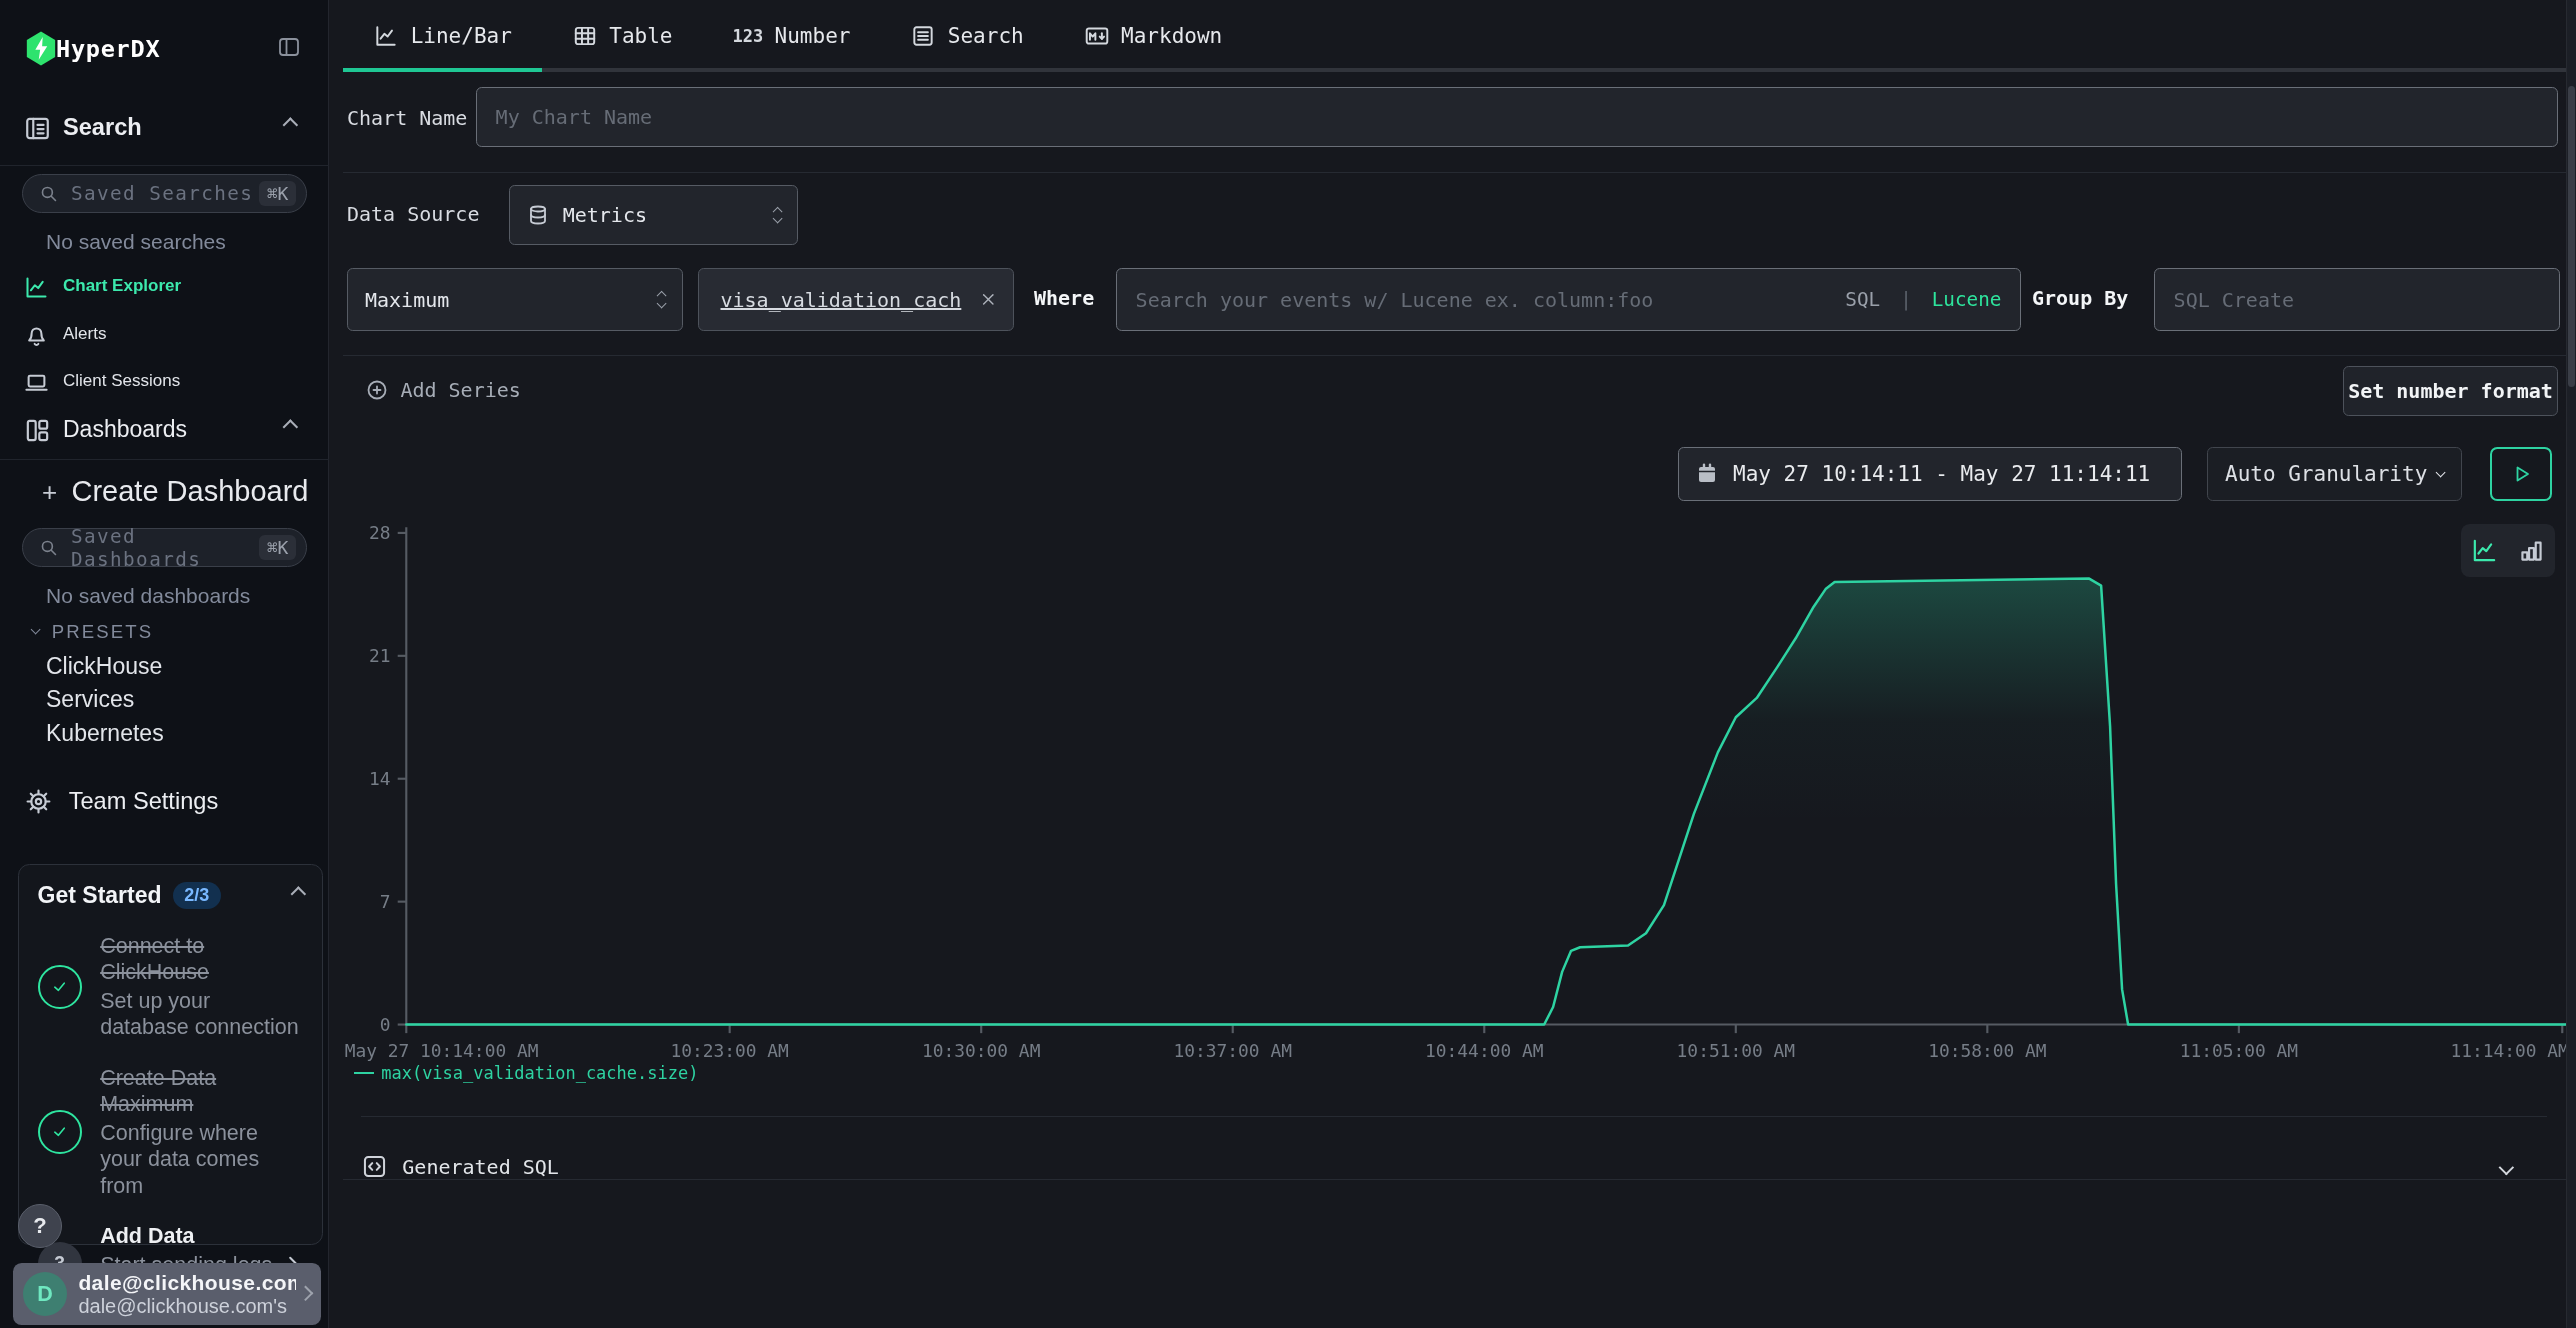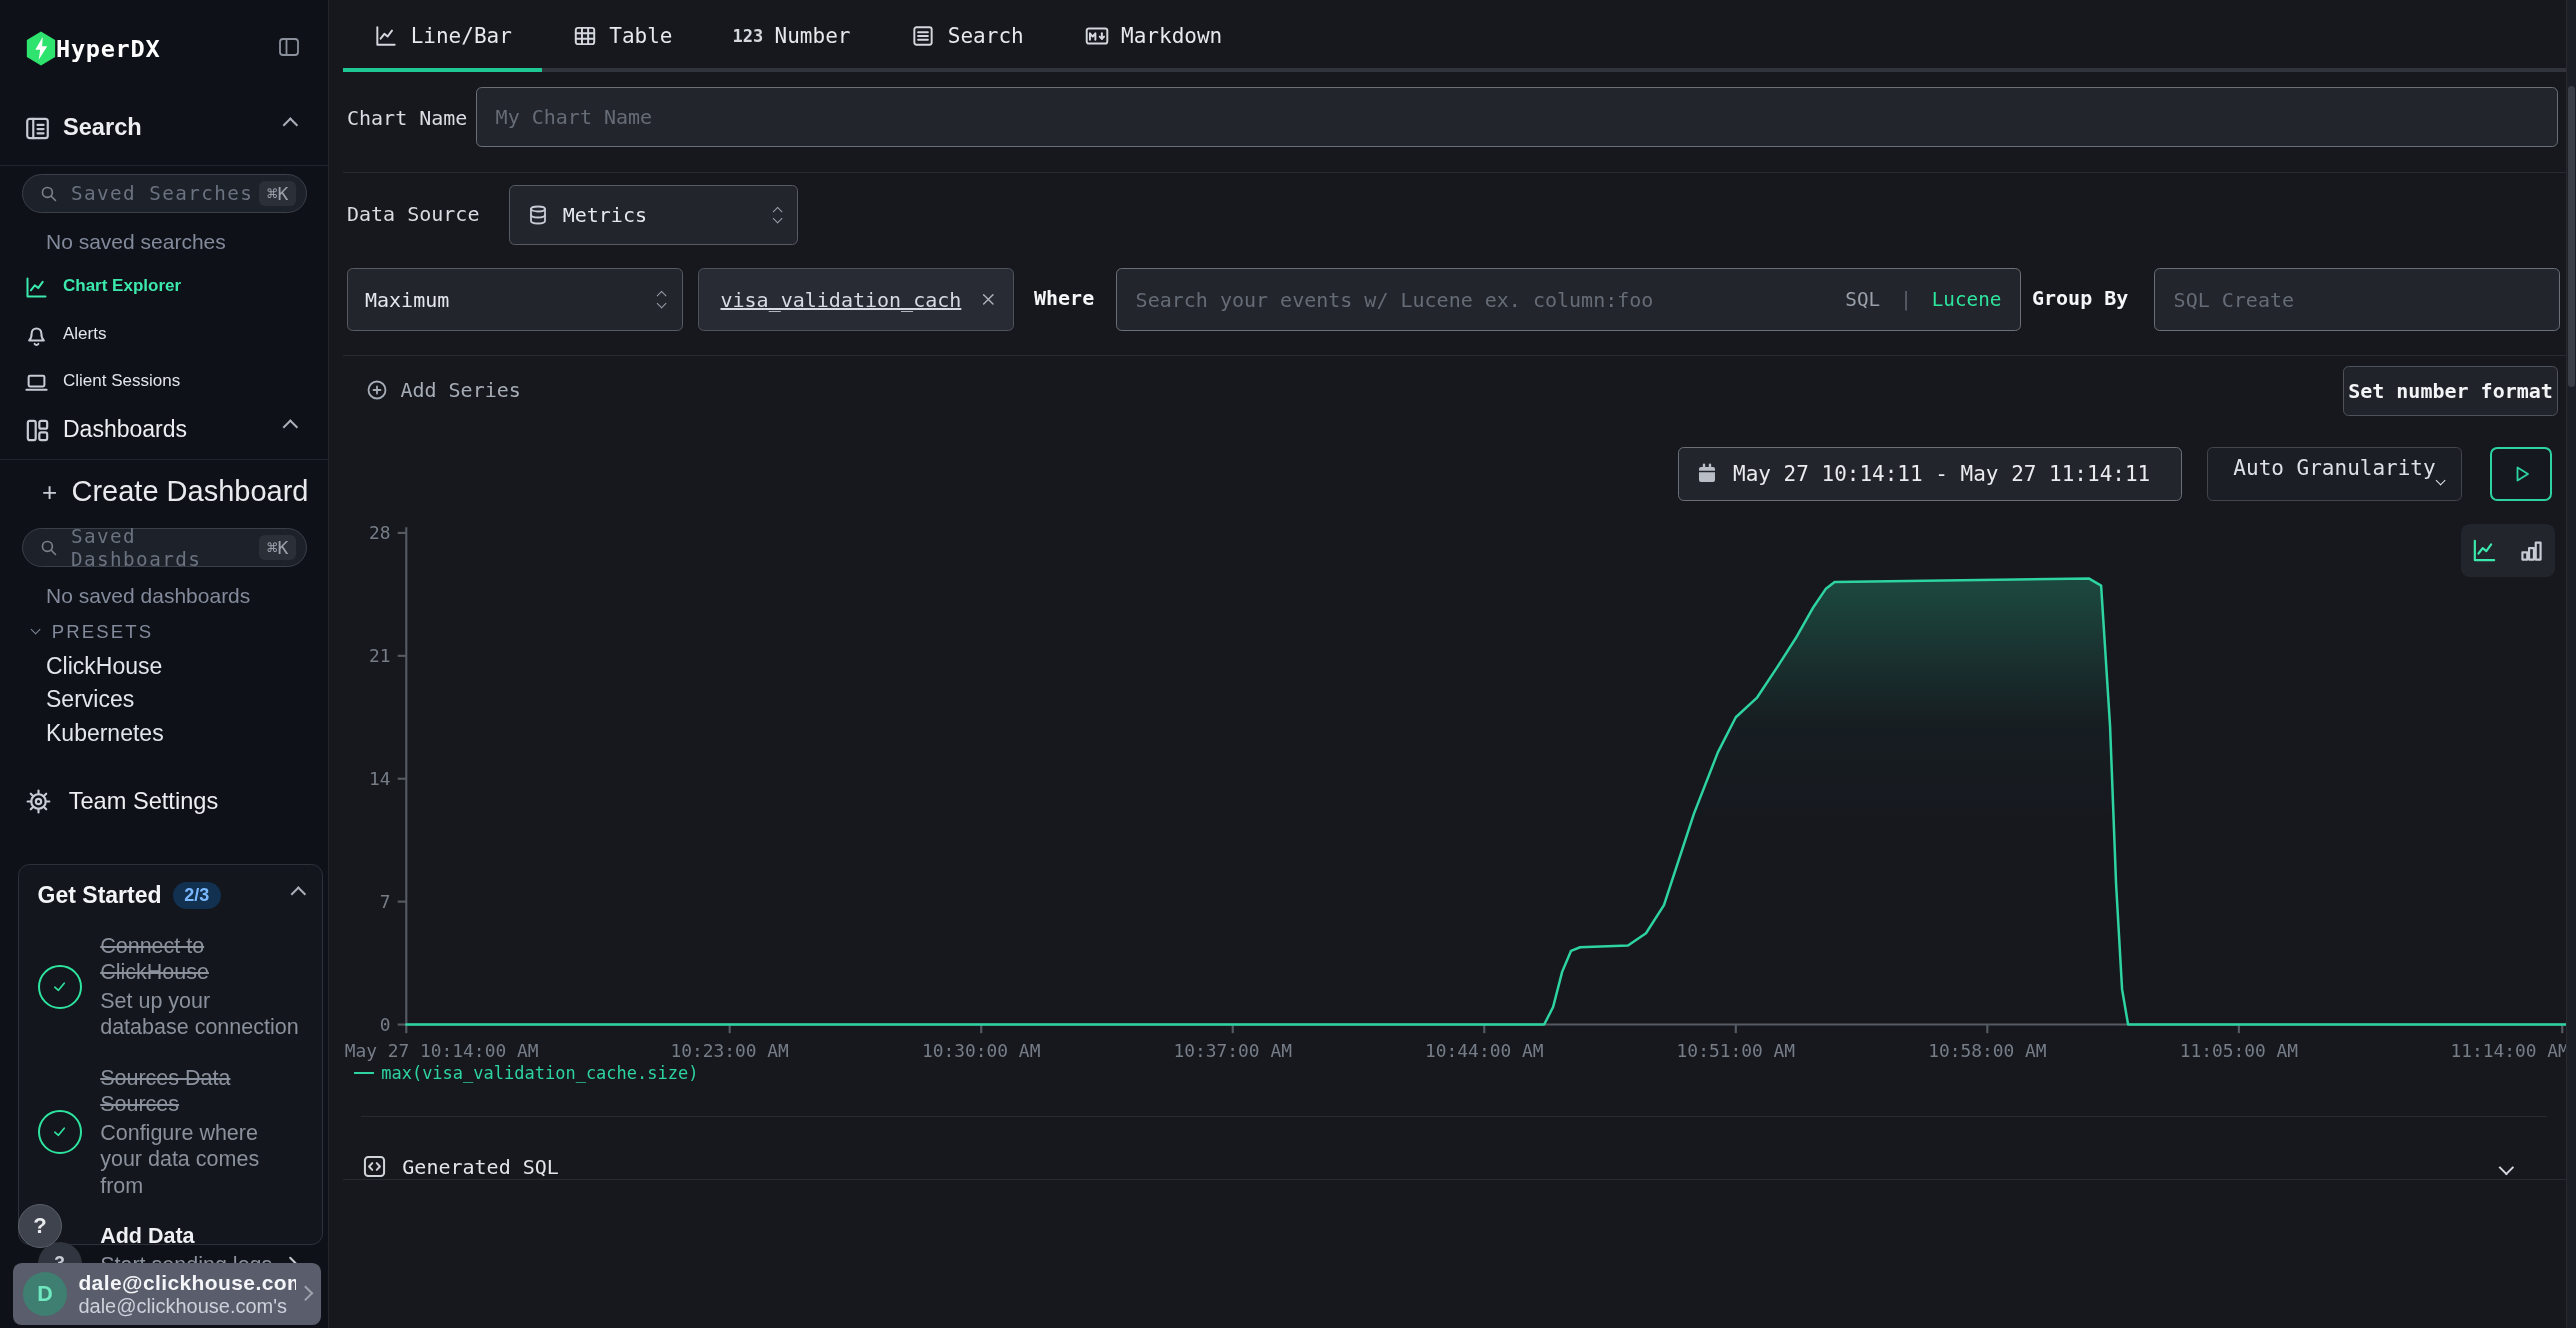--- a/index.html
+++ b/index.html
@@ -90,21 +90,21 @@
   .bold-label { font-size:20px; font-weight:bold; color:#f4f6f8; font-family:"DejaVu Sans Mono", monospace; }
   .langtag { margin-left:auto; display:flex; align-items:center; gap:20px; font-size:19.3px; }
   .langtag .sql { color:#9aa0aa; } .langtag .bar { color:#5b616b; } .langtag .lucene { color:#2ee59d; }
 
   .ghost-btn { display:flex; align-items:center; gap:11.4px; color:#a7adb7; font-family:"DejaVu Sans Mono", monospace; font-size:20px; cursor:pointer; }
   .ghost-btn .ic { width:24px; height:24px; }
   .fmt-btn { background:#20232a; border:1.4px solid #4d525b; border-radius:5.7px; color:#f2f4f6; font-weight:bold; font-family:"DejaVu Sans Mono", monospace; font-size:20px; display:flex; align-items:center; justify-content:center; }
 
   .date-box { background:#22252c; border:1.4px solid #6a6f78; border-radius:5.7px; display:flex; align-items:center; gap:14.3px; padding:0 15.7px; font-family:"DejaVu Sans Mono", monospace; font-size:21px; color:#e9ebee; }
   .date-box .ic { width:24px; height:24px; color:#b9bec6; }
-  .gran-box { background:#1b1e24; border:1.4px solid #41454d; border-radius:5.7px; display:flex; align-items:center; padding:8px 17px; font-family:"DejaVu Sans Mono", monospace; font-size:21px; color:#dde0e5;flex-direction:column; }
+  .gran-box { background:#1b1e24; border:1.4px solid #41454d; border-radius:5.7px; display:flex; align-items:center; padding:0 17px; font-family:"DejaVu Sans Mono", monospace; font-size:21px; color:#dde0e5; }
   .gran-box .chev { margin-left:auto; color:#e4e7ec; }
   .play-btn { background:#15181e; border:2.1px solid #2ed3a2; border-radius:7.2px; display:flex; align-items:center; justify-content:center; color:#2ed3a2; }
   .play-btn .ic { width:24px; height:24px; }
   .toggle-box { background:#22252c; border-radius:8.6px; display:flex; align-items:center; justify-content:center; gap:18.6px; }
   .toggle-box .ic { width:29px; height:29px; }
   .t-line { color:#3ce9ad; } .t-bars { color:#c6cbd4; }
 
   .legend-row { display:flex; align-items:center; gap:7.2px; font-family:"DejaVu Sans Mono", monospace; font-size:17px; color:#2ed3a2; }
   .legend-dash { display:inline-block; width:20px; height:0; border-top:2.9px solid #2ed3a2; }
 
@@ -275,21 +275,21 @@
 
     <div class="gs-step">
       <span class="gs-circle done">
         <span class="ic">
             <svg viewBox="0 0 24 24" stroke-width="2.4">
               <polyline points="6.5,12.5 10.5,16 17,8"></polyline>
             </svg>
           </span>
       </span>
       <span class="gs-text">
-        <div class="gs-step-title">Sources Data Sources</div>
+        <div class="gs-step-title">Create Data Maximum</div>
         <div class="gs-step-desc">Configure where your data comes from</div>
       </span>
     </div>
 
     <div class="gs-step">
       <span class="gs-circle num">3</span>
       <span class="gs-text">
         <div class="gs-step-title todo">Add Data</div>
         <div class="gs-step-desc">Start sending logs, metrics, or traces</div>
       </span>

